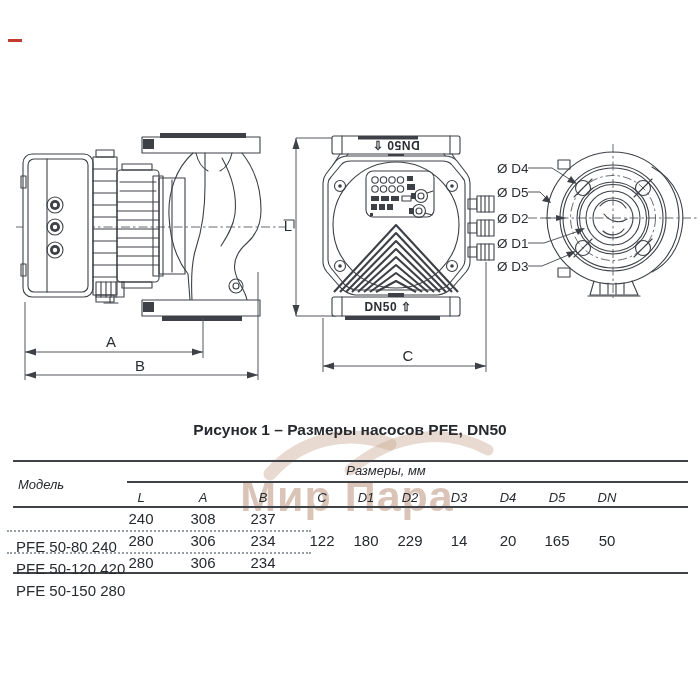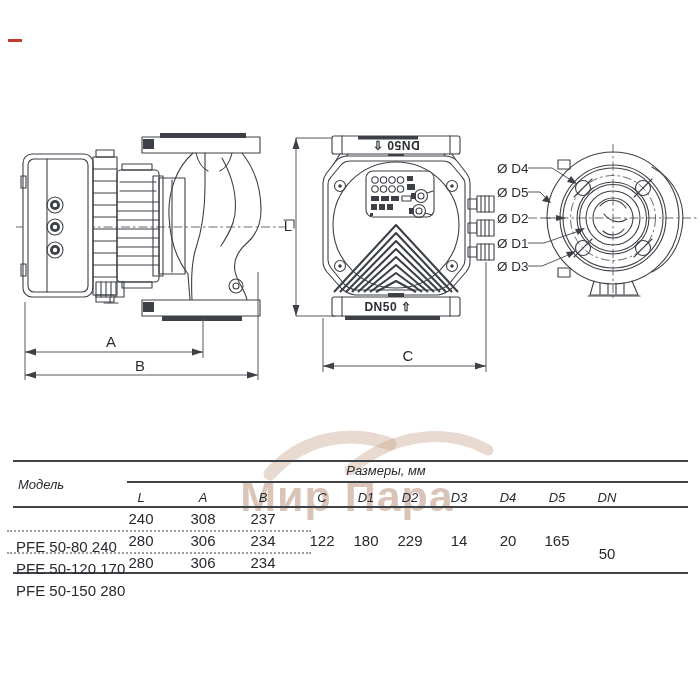--- a/index.html
+++ b/index.html
@@ -307,20 +307,21 @@
         <path class="dim" d="M528,243 H544 L582,230"></path>
         <polygon class="arr" points="585,228 575,229 578,235"></polygon>
 
         <text class="lbl" x="497" y="271">Ø D3</text>
         <path class="dim" d="M528,266 H542 L573,253"></path>
         <polygon class="arr" points="576,251 566,252 569,258"></polygon>
       </g>
     </g>
   </svg>
 
+  <div class="caption">Рисунок 1 – Размеры насосов PFE, DN50</div>
 
   <div class="dim-table">
 
     <div class="rule" style="left:13px;top:460px;width:675px;height:2px"></div>
     <div class="rule" style="left:127px;top:481px;width:561px;height:1.5px"></div>
     <div class="rule" style="left:13px;top:506px;width:675px;height:2px"></div>
     <div class="dotted" style="left:7px;top:530px;width:304px"></div>
     <div class="dotted" style="left:7px;top:552px;width:304px"></div>
     <div class="rule" style="left:13px;top:572px;width:675px;height:2px"></div>
 
@@ -335,32 +336,32 @@
     <div class="hdr" style="left:459px;top:490px">D3</div>
     <div class="hdr" style="left:508px;top:490px">D4</div>
     <div class="hdr" style="left:557px;top:490px">D5</div>
     <div class="hdr" style="left:607px;top:490px">DN</div>
 
     <div class="cell left" style="left:16px;top:511px">PFE 50-80 240</div>
     <div class="cell" style="left:141px;top:511px">240</div>
     <div class="cell" style="left:203px;top:511px">308</div>
     <div class="cell" style="left:263px;top:511px">237</div>
 
-    <div class="cell left" style="left:16px;top:533px">PFE 50-120 170</div>
+    <div class="cell left" style="left:16px;top:533px">PFE 50-120 420</div>
     <div class="cell" style="left:141px;top:533px">280</div>
     <div class="cell" style="left:203px;top:533px">306</div>
     <div class="cell" style="left:263px;top:533px">234</div>
 
     <div class="cell left" style="left:16px;top:555px">PFE 50-150 280</div>
     <div class="cell" style="left:141px;top:555px">280</div>
     <div class="cell" style="left:203px;top:555px">306</div>
     <div class="cell" style="left:263px;top:555px">234</div>
 
     <div class="cell" style="left:322px;top:533px">122</div>
     <div class="cell" style="left:366px;top:533px">180</div>
     <div class="cell" style="left:410px;top:533px">229</div>
     <div class="cell" style="left:459px;top:533px">14</div>
     <div class="cell" style="left:508px;top:533px">20</div>
     <div class="cell" style="left:557px;top:533px">165</div>
-    <div class="cell" style="left:607px;top:546px">50</div>
+    <div class="cell" style="left:607px;top:533px">50</div>
   </div>
 
 </div>
 
 </body></html>

